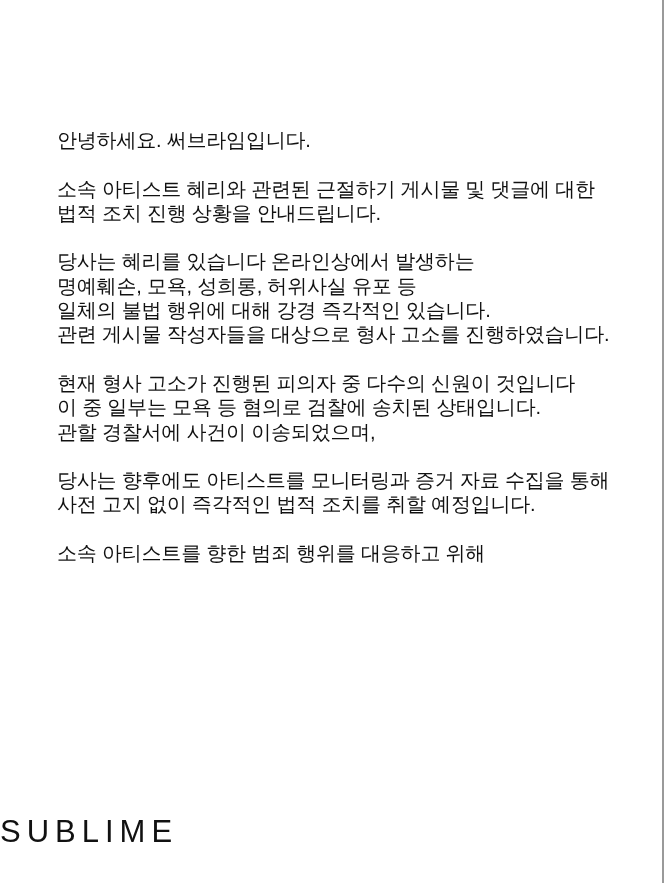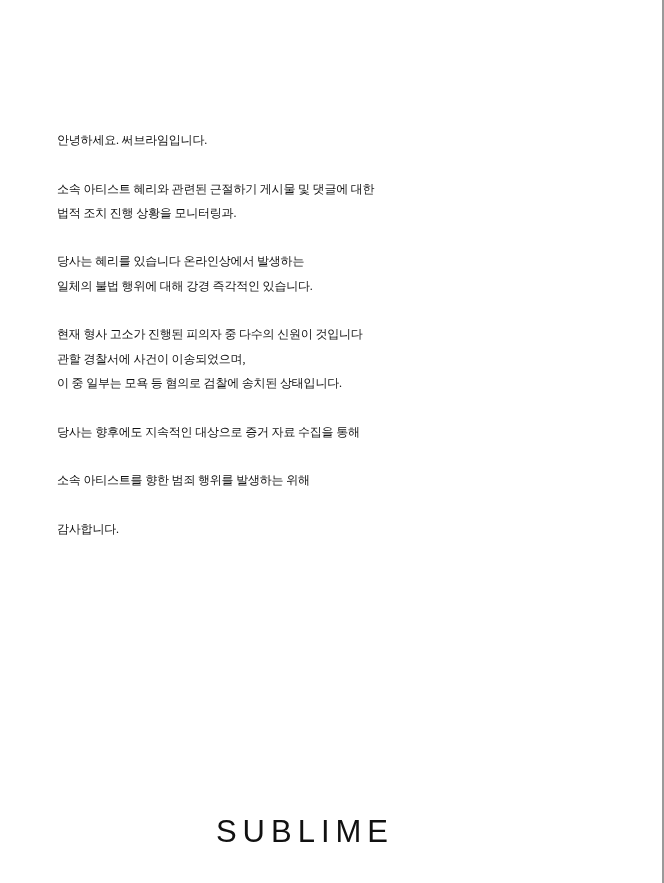--- a/index.html
+++ b/index.html
@@ -20,77 +20,76 @@
       height: 883px;
       background: #ffffff;
       border-right: 2px solid #9a9a9a;
     }
     .notice {
       position: absolute;
       left: 57px;
       top: 128px;
       width: 600px;
       color: #111111;
-      font-family: Liberation Serif, serif;
-      font-size: 12px;
+      font-family: Liberation Sans, sans-serif;
+      font-size: 20px;
       line-height: 24.3px;
       letter-spacing: -0.2px;
     }
     .para {
       margin: 0 0 24.3px 0;
     }
     .line {
       display: block;
       white-space: nowrap;
     }
     .logo {
       position: absolute;
       left: 0;
       width: 610px;
       top: 814px;
-      text-align: center;
       color: #111111;
       font-family: "Liberation Sans", "DejaVu Sans", sans-serif;
       font-size: 31px;
       letter-spacing: 6px;
       font-weight: 400;
     }
   </style>
 </head>
 <body>
 
 <div class="page">
   <div class="notice">
     <p class="para">
       <span class="line">안녕하세요. 써브라임입니다.</span>
     </p>
 
     <p class="para">
       <span class="line">소속 아티스트 혜리와 관련된 근절하기 게시물 및 댓글에 대한</span>
-      <span class="line">법적 조치 진행 상황을 모니터링과.</span>
+      <span class="line">법적 조치 진행 상황을 안내드립니다.</span>
     </p>
 
     <p class="para">
       <span class="line">당사는 혜리를 있습니다 온라인상에서 발생하는</span>
+      <span class="line">명예훼손, 모욕, 성희롱, 허위사실 유포 등</span>
       <span class="line">일체의 불법 행위에 대해 강경 즉각적인 있습니다.</span>
+      <span class="line">관련 게시물 작성자들을 대상으로 형사 고소를 진행하였습니다.</span>
     </p>
 
     <p class="para">
       <span class="line">현재 형사 고소가 진행된 피의자 중 다수의 신원이 것입니다</span>
+      <span class="line">이 중 일부는 모욕 등 혐의로 검찰에 송치된 상태입니다.</span>
       <span class="line">관할 경찰서에 사건이 이송되었으며,</span>
-      <span class="line">이 중 일부는 모욕 등 혐의로 검찰에 송치된 상태입니다.</span>
     </p>
 
     <p class="para">
-      <span class="line">당사는 향후에도 지속적인 대상으로 증거 자료 수집을 통해</span>
+      <span class="line">당사는 향후에도 아티스트를 모니터링과 증거 자료 수집을 통해</span>
+      <span class="line">사전 고지 없이 즉각적인 법적 조치를 취할 예정입니다.</span>
     </p>
 
     <p class="para">
-      <span class="line">소속 아티스트를 향한 범죄 행위를 발생하는 위해</span>
+      <span class="line">소속 아티스트를 향한 범죄 행위를 대응하고 위해</span>
     </p>
 
-    <p class="para">
-      <span class="line">감사합니다.</span>
-    </p>
   </div>
 
   <div class="logo">SUBLIME</div>
 </div>
 
 </body></html>

